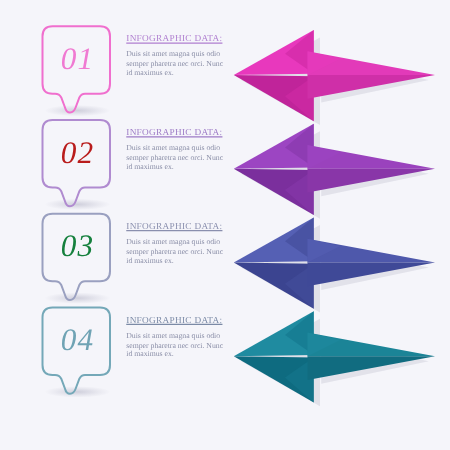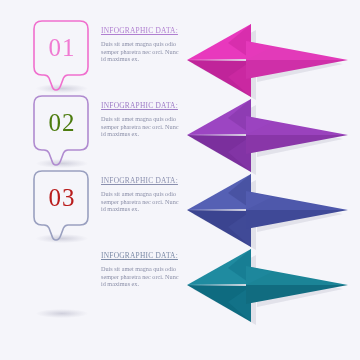--- a/index.html
+++ b/index.html
@@ -7,21 +7,21 @@
     width:360px;height:360px;overflow:hidden;
     background:#f4f4f9;
     font-family:"Liberation Serif", serif;
   }
   .canvas{position:relative;width:360px;height:360px;background:#f5f5fa;}
 
   .row{position:absolute;left:0;width:360px;height:85px;}
 
   
   .badge{
-    position:absolute;left:33px;top:4px;width:58px;height:96px;
+    position:absolute;left:33px;top:4px;width:58px;height:96px;font-style:italic;
   }
   .badge svg{position:absolute;left:0;top:0;overflow:visible;}
   .badge .num{
     position:absolute;left:0;top:11px;width:58px;
     text-align:center;
     font-family:"Liberation Serif", serif;
     font-size:25px;letter-spacing:1px;
     line-height:34px;
   }
   .badge-shadow{
@@ -79,21 +79,21 @@
           <polygon points="60,25 86,31 60,44" fill="#e838bd" opacity="0.55"></polygon>
         </svg>
       </div>
     </div>
     <div class="row" style="top: 91px;">
       <div class="badge-shadow"></div>
       <div class="badge">
         <svg width="58" height="76" viewBox="0 0 58 76">
           <path d="M 9,1 L 47,1 Q 55,1 55,9 L 55,47 Q 55,55 47,55 L 35,55 Q 32,55 30.5,58 L 27.5,66 Q 26,70 23,70 Q 20,70 19,66 L 16,58 Q 14.5,55 11,55 L 9,55 Q 1,55 1,47 L 1,9 Q 1,1 9,1 Z" fill="none" stroke="#b08bd0" stroke-width="1.6"></path>
         </svg>
-        <div class="num" style="color: #4d7c0f;">02</div>
+        <div class="num" style="color: #b91c1c;">02</div>
       </div>
       <div class="textblock">
         <p class="head" style="color: rgb(157, 123, 198);">INFOGRAPHIC DATA:</p>
         <p class="body">Duis sit amet magna quis odio semper pharetra nec orci. Nunc id maximus ex.</p>
       </div>
       <div class="arrow">
         <svg width="168" height="85" viewBox="0 0 168 85">
           <polygon points="3,44 66,10 66,80 3,44" fill="rgba(90,90,120,0.13)" transform="translate(4,4)"></polygon>
           <polygon points="66,26 152,44 66,62" fill="rgba(90,90,120,0.12)" transform="translate(5,4)"></polygon>
           <polygon points="1,44 65,8 65,43" fill="#9c45c2"></polygon>
@@ -105,21 +105,21 @@
           <polygon points="60,25 86,31 60,44" fill="#9c45c2" opacity="0.55"></polygon>
         </svg>
       </div>
     </div>
     <div class="row" style="top: 166px;">
       <div class="badge-shadow"></div>
       <div class="badge">
         <svg width="58" height="76" viewBox="0 0 58 76">
           <path d="M 9,1 L 47,1 Q 55,1 55,9 L 55,47 Q 55,55 47,55 L 35,55 Q 32,55 30.5,58 L 27.5,66 Q 26,70 23,70 Q 20,70 19,66 L 16,58 Q 14.5,55 11,55 L 9,55 Q 1,55 1,47 L 1,9 Q 1,1 9,1 Z" fill="none" stroke="#9aa0c0" stroke-width="1.6"></path>
         </svg>
-        <div class="num" style="color: #b91c1c;">03</div>
+        <div class="num" style="color: #15803d;">03</div>
       </div>
       <div class="textblock">
         <p class="head" style="color: rgb(138, 143, 174);">INFOGRAPHIC DATA:</p>
         <p class="body">Duis sit amet magna quis odio semper pharetra nec orci. Nunc id maximus ex.</p>
       </div>
       <div class="arrow">
         <svg width="168" height="85" viewBox="0 0 168 85">
           <polygon points="3,44 66,10 66,80 3,44" fill="rgba(90,90,120,0.13)" transform="translate(4,4)"></polygon>
           <polygon points="66,26 152,44 66,62" fill="rgba(90,90,120,0.12)" transform="translate(5,4)"></polygon>
           <polygon points="1,44 65,8 65,43" fill="#5560b4"></polygon>
@@ -127,20 +127,26 @@
           <polygon points="42,27 65,8 65,43" fill="#454f9e" opacity="0.75"></polygon>
           <polygon points="42,61 65,45 65,81" fill="#454f9e" opacity="0.5"></polygon>
           <polygon points="60,25 162,44 60,44" fill="#4e58ab"></polygon>
           <polygon points="60,44 162,44 60,63" fill="#3f4997"></polygon>
           <polygon points="60,25 86,31 60,44" fill="#5560b4" opacity="0.55"></polygon>
         </svg>
       </div>
     </div>
     <div class="row" style="top: 241px;">
       <div class="badge-shadow"></div>
+      <div class="badge">
+        <svg width="58" height="76" viewBox="0 0 58 76">
+          <path d="M 9,1 L 47,1 Q 55,1 55,9 L 55,47 Q 55,55 47,55 L 35,55 Q 32,55 30.5,58 L 27.5,66 Q 26,70 23,70 Q 20,70 19,66 L 16,58 Q 14.5,55 11,55 L 9,55 Q 1,55 1,47 L 1,9 Q 1,1 9,1 Z" fill="none" stroke="#74a8b8" stroke-width="1.6"></path>
+        </svg>
+        <div class="num" style="color: rgb(111, 163, 180);">04</div>
+      </div>
       <div class="textblock">
         <p class="head" style="color: rgb(123, 138, 166);">INFOGRAPHIC DATA:</p>
         <p class="body">Duis sit amet magna quis odio semper pharetra nec orci. Nunc id maximus ex.</p>
       </div>
       <div class="arrow">
         <svg width="168" height="85" viewBox="0 0 168 85">
           <polygon points="3,44 66,10 66,80 3,44" fill="rgba(90,90,120,0.13)" transform="translate(4,4)"></polygon>
           <polygon points="66,26 152,44 66,62" fill="rgba(90,90,120,0.12)" transform="translate(5,4)"></polygon>
           <polygon points="1,44 65,8 65,43" fill="#1f8ba0"></polygon>
           <polygon points="1,44 65,45 65,81" fill="#0e6b80"></polygon>

